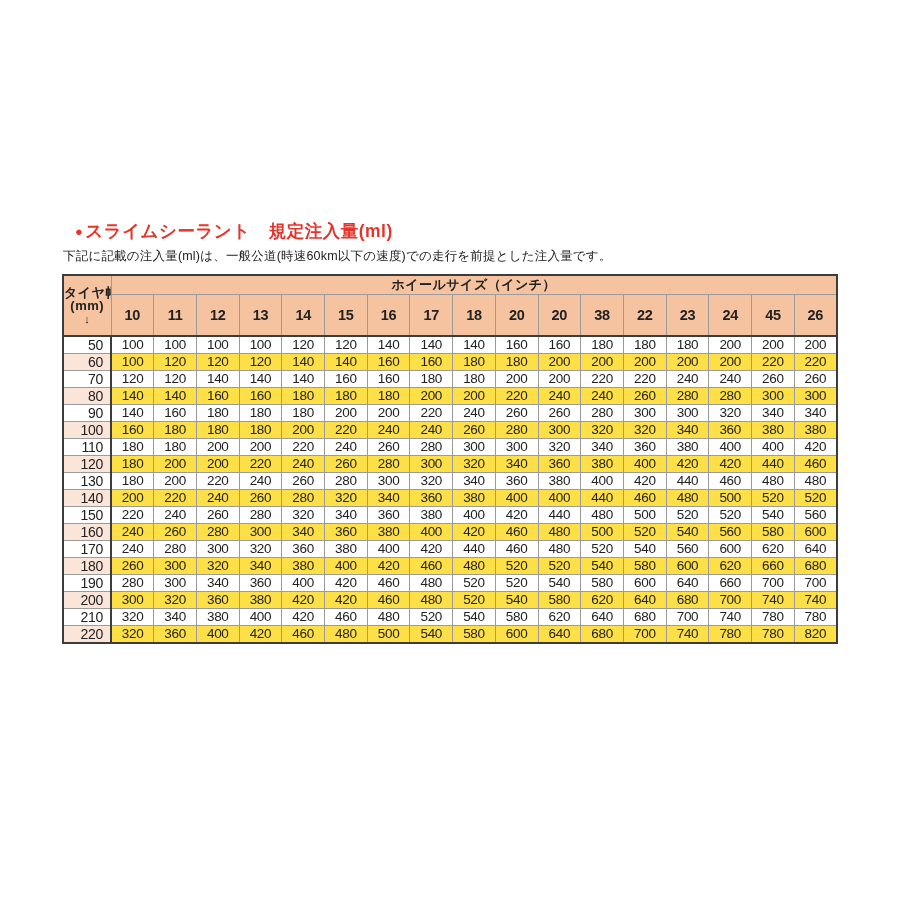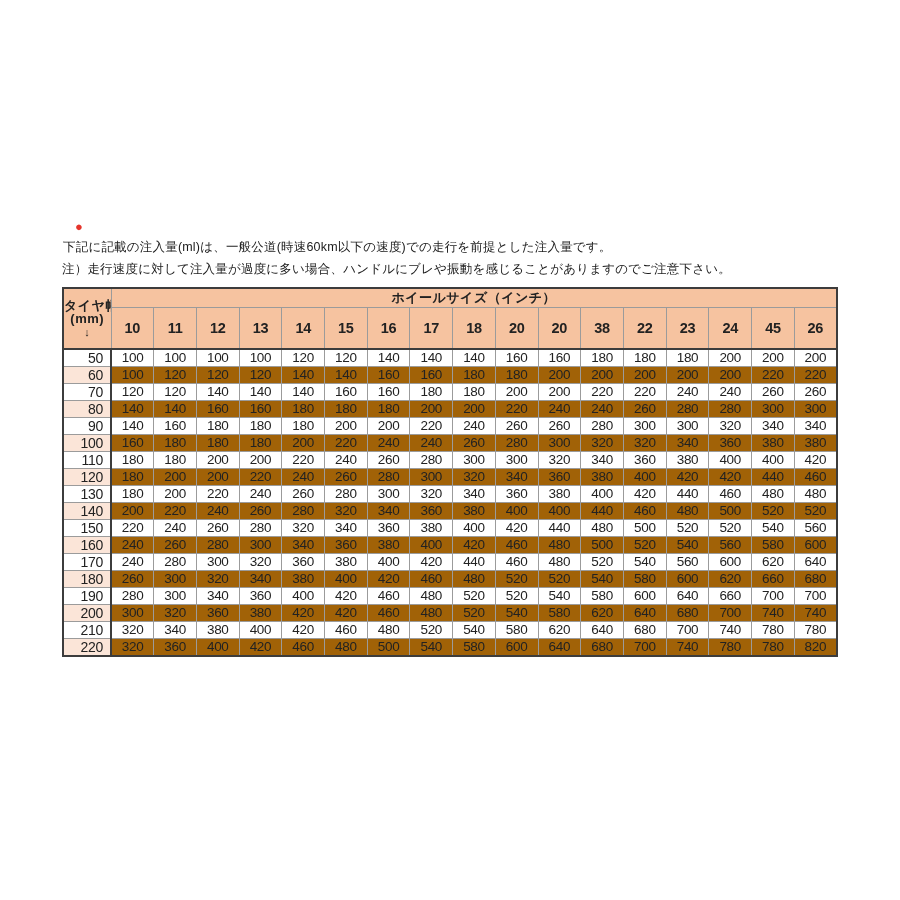--- a/index.html
+++ b/index.html
@@ -81,35 +81,35 @@
   tr.colhead-row th { height: 41px; font-size: 14.5px; font-weight: bold; }
   tbody th.rowlabel {
     background: #ffffff;
     text-align: right;
     padding-right: 7px;
     font-size: 14px;
     border-right: 2px solid #3c3c3c;
     font-weight: normal;
   }
   tbody tr { background: #ffffff; }
-  tbody tr.alt { background: #a16207; }
+  tbody tr.alt { background: #fde047; }
   tbody tr.alt th.rowlabel { background: #fbe5d8; }
 </style>
 </head>
 <body>
 
 <div class="page">
   <div class="content">
 
     <div class="title-row">
       <span class="bullet">●</span>
+      <span>スライムシーラント　規定注入量(ml)</span>
     </div>
 
     <p class="desc">下記に記載の注入量(ml)は、一般公道(時速60km以下の速度)での走行を前提とした注入量です。</p>
-    <p class="note">注）走行速度に対して注入量が過度に多い場合、ハンドルにブレや振動を感じることがありますのでご注意下さい。</p>
 
     <table class="amounts">
       <thead>
         <tr class="group-row">
           <th class="corner" rowspan="2">
             <span>タイヤ幅</span><br>
             <span>(mm)</span><br>
             <span class="arrow">↓</span>
           </th>
           <th colspan="17">ホイールサイズ（インチ）</th>

